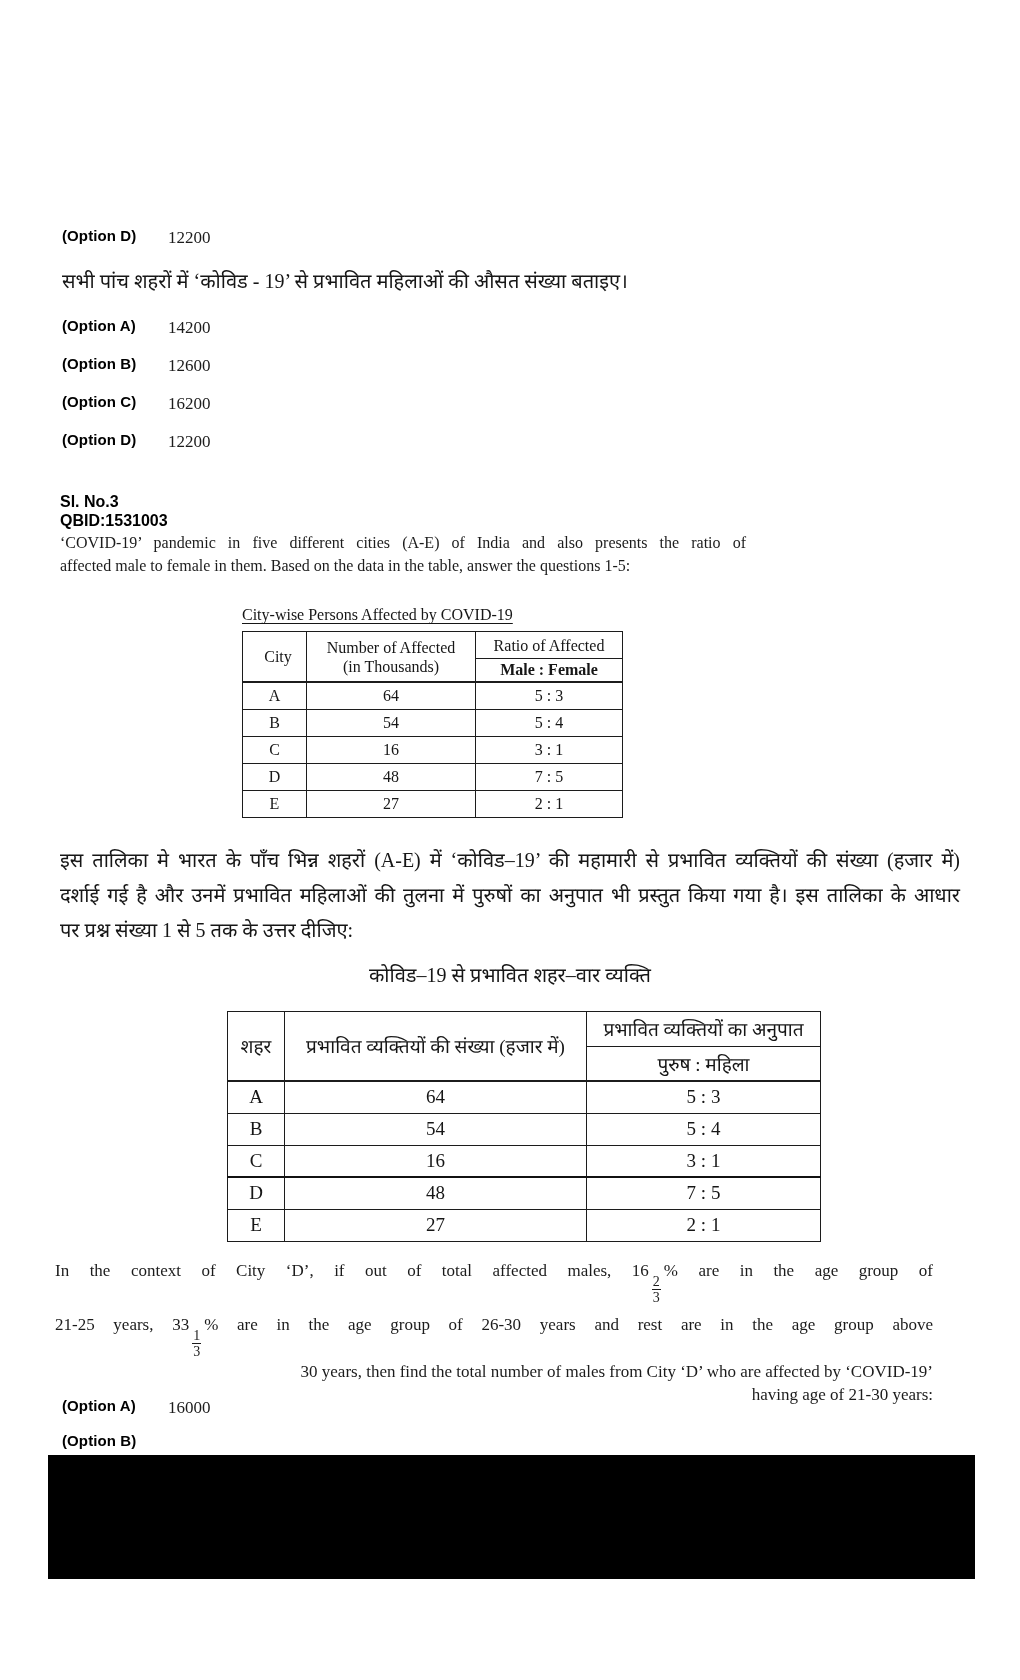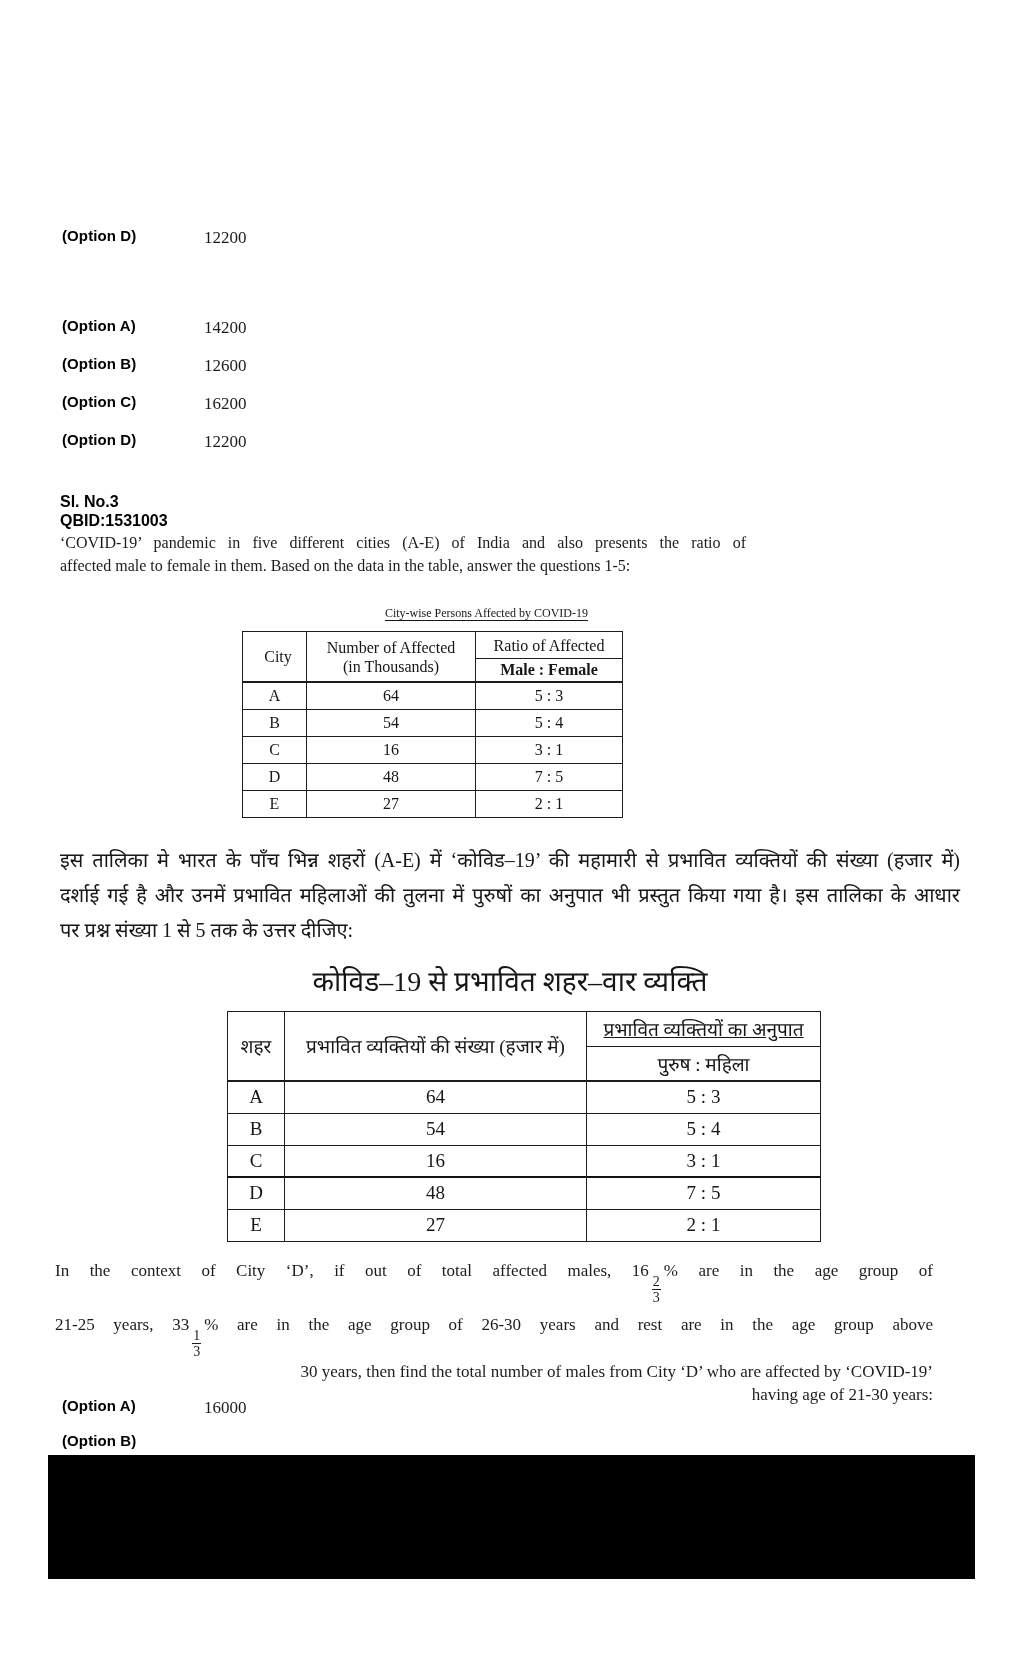--- a/index.html
+++ b/index.html
@@ -3,64 +3,64 @@
 <meta charset="utf-8">
 <style>
   html,body { margin:0; padding:0; background:#ffffff; }
   .canvas {
     position:relative; width:1020px; height:1680px; background:#ffffff;
     overflow:hidden;
     font-family:"Liberation Serif","DejaVu Serif",serif;
     color:#1c1c1c;
   }
   
-  .opt { position:absolute; left:62px; display:flex; align-items:baseline;gap:36px; }
+  .opt { position:absolute; left:62px; display:flex; align-items:baseline; }
   .opt-label {
     font-family:"Liberation Sans","DejaVu Sans",sans-serif;
     font-weight:bold; font-size:15px; color:#000; width:106px; flex:0 0 106px;
     letter-spacing:0.1px;
   }
   .opt-value { font-size:17px; color:#1c1c1c; position:relative; top:2px; }
   
   .hi { font-family:"Liberation Serif","DejaVu Serif",serif; }
   .hi-question { position:absolute; left:62px; top:267px; font-size:20px; color:#161616; white-space:nowrap; }
   
   .sl-block {
     position:absolute; left:60px; top:492px;
     font-family:"Liberation Sans","DejaVu Sans",sans-serif;
     font-weight:bold; font-size:16px; line-height:19px; color:#000;
   }
   
   .intro-en { position:absolute; left:60px; top:531px; width:686px; font-size:16px; line-height:23px; }
   .just { text-align:justify; text-align-last:justify; }
   
   .t1-title {
-    position:absolute; left:242px; top:606px; width:346px; text-align:right;
-    font-size:12px; text-decoration:underline; text-underline-offset:3px; color:#161616;font-family:Liberation Serif, serif;
+    position:absolute; left:242px; top:606px; width:346px; text-align:left;
+    font-size:16px; text-decoration:underline; text-underline-offset:3px; color:#161616;font-family:Liberation Serif, serif;
   }
   table { border-collapse:collapse; }
   td { border:1px solid #1c1c1c; text-align:center; vertical-align:middle; font-weight:normal; }
   .table-en { position:absolute; left:242px; top:631px; font-size:16px; color:#161616; }
   .table-en td { padding:0 4px; }
   .table-en .col-city { width:48px;padding-left:11px; }
   .table-en .col-num  { width:160px; }
   .table-en .col-ratio{ width:138px; }
   .table-en .hdr-top td { height:26px; line-height:19px; }
   .table-en .hdr-bot td { height:22px;font-weight:bold; }
   .table-en .row { height:27px; }
   .table-en .first-data td { border-top:2px solid #1c1c1c; }
   
   .intro-hi { position:absolute; left:60px; top:843px; width:900px; font-size:20px; line-height:35px; color:#161616; }
   
-  .t2-title { position:absolute; left:227px; top:961px; width:566px; text-align:center; font-size:28px; color:#161616; }
+  .t2-title { position:absolute; left:227px; top:961px; width:566px; text-align:center; font-size:20px; color:#161616; }
   .table-hi { position:absolute; left:227px; top:1011px; font-size:19px; color:#161616;border-radius:27px; }
   .table-hi td { padding:0 4px; }
   .table-hi .col-city { width:48px; }
   .table-hi .col-num  { width:293px; }
-  .table-hi .col-ratio{ width:225px;text-decoration:underline; }
+  .table-hi .col-ratio{ width:225px; }
   .table-hi .hdr-top td { height:34px; }
   .table-hi .hdr-bot td { height:33px; }
   .table-hi .row { height:32px; }
   .table-hi .first-data td { border-top:2px solid #1c1c1c; }
   .table-hi .thick-top td { border-top:2.5px solid #111; }
   
   .question { position:absolute; left:55px; top:1252px; width:878px; font-size:17px; color:#1c1c1c; }
   .q-fline { line-height:38px; }
   .q-line  { line-height:23px;text-align:right; }
   .frac {
@@ -74,20 +74,21 @@
 </head>
 <body>
 
 <div class="canvas">
 
   <div class="opt" style="top:226px">
     <span class="opt-label">(Option D)</span>
     <span class="opt-value">12200</span>
   </div>
 
+  <div class="hi-question hi">सभी पांच शहरों में ‘कोविड - 19’ से प्रभावित महिलाओं की औसत संख्या बताइए।</div>
 
   <div class="opt" style="top:316px">
     <span class="opt-label">(Option A)</span>
     <span class="opt-value">14200</span>
   </div>
   <div class="opt" style="top:354px">
     <span class="opt-label">(Option B)</span>
     <span class="opt-value">12600</span>
   </div>
   <div class="opt" style="top:392px">

